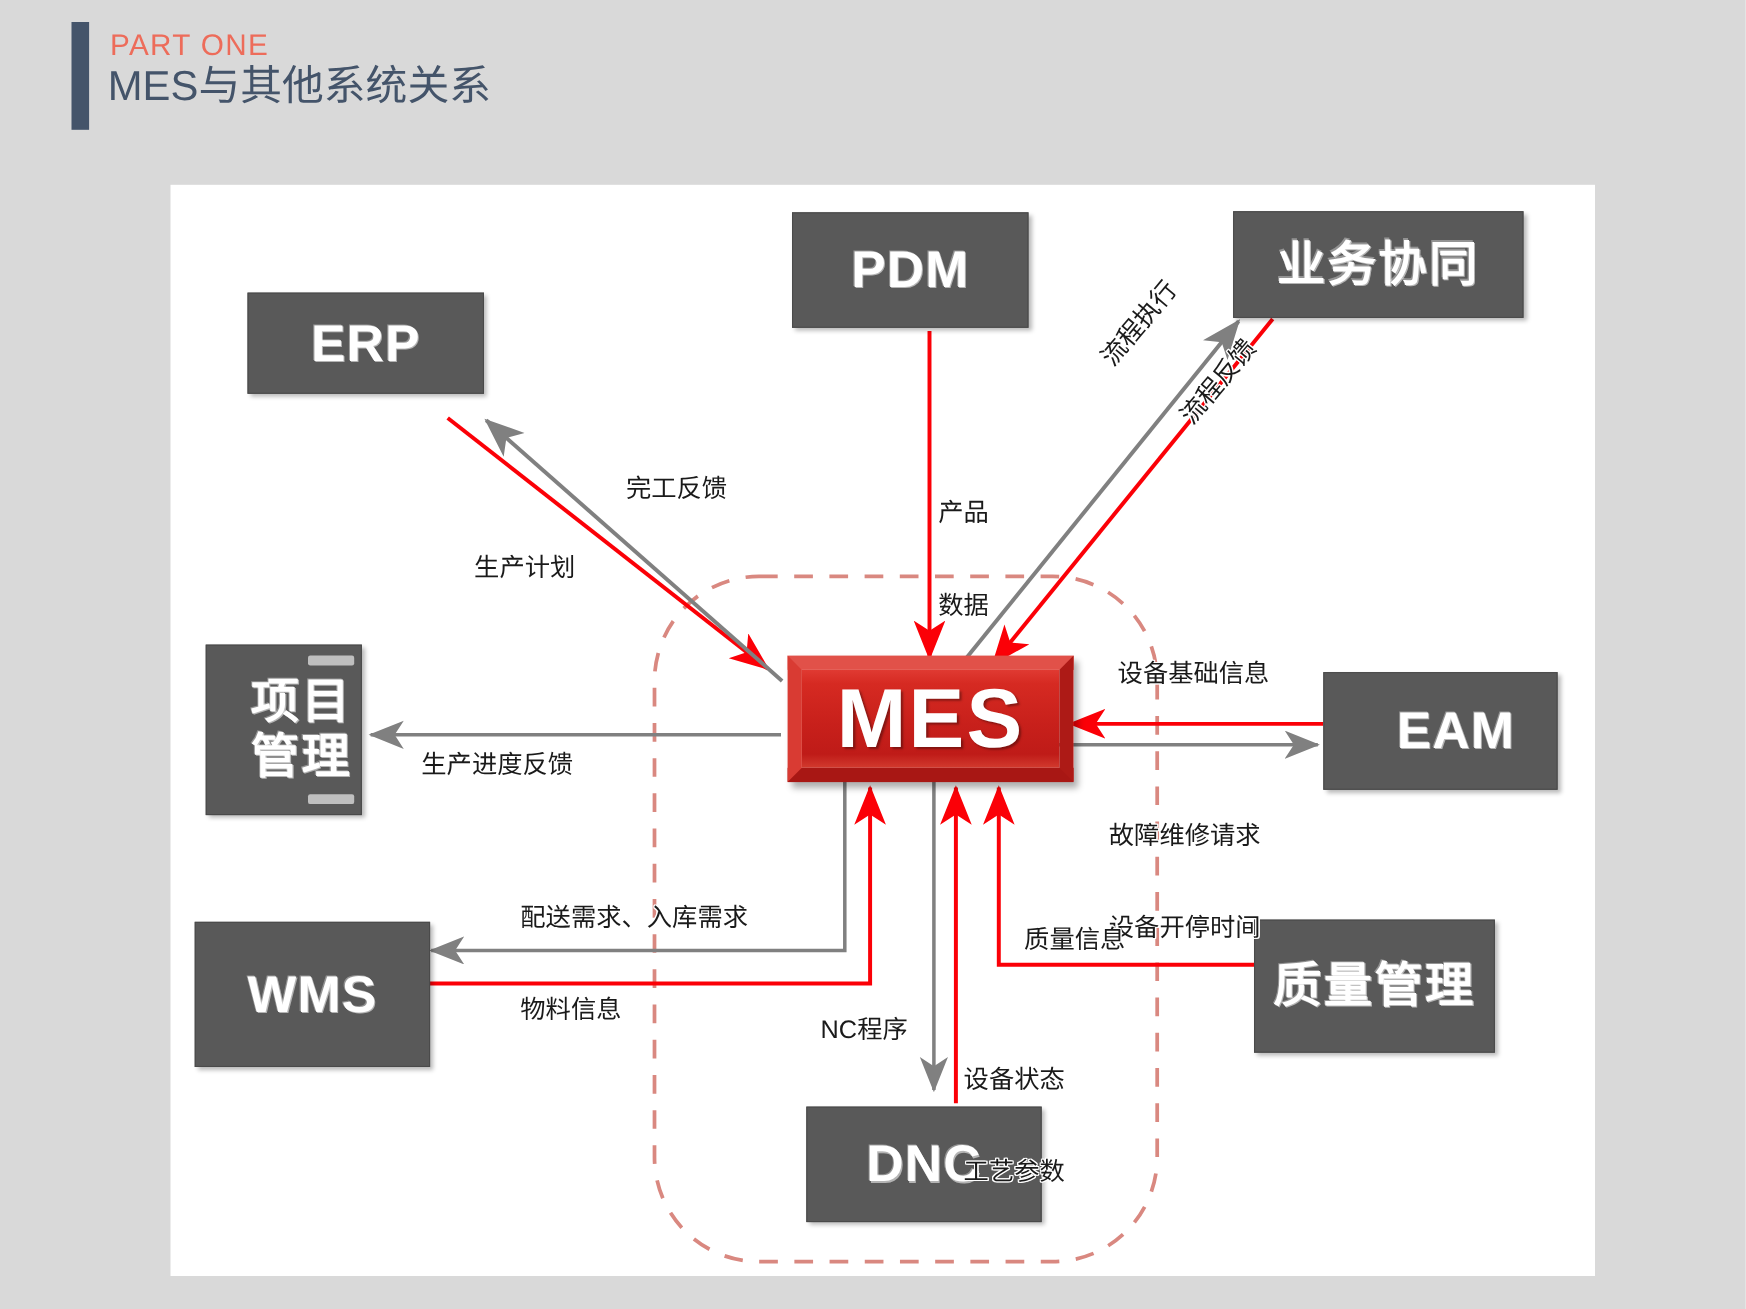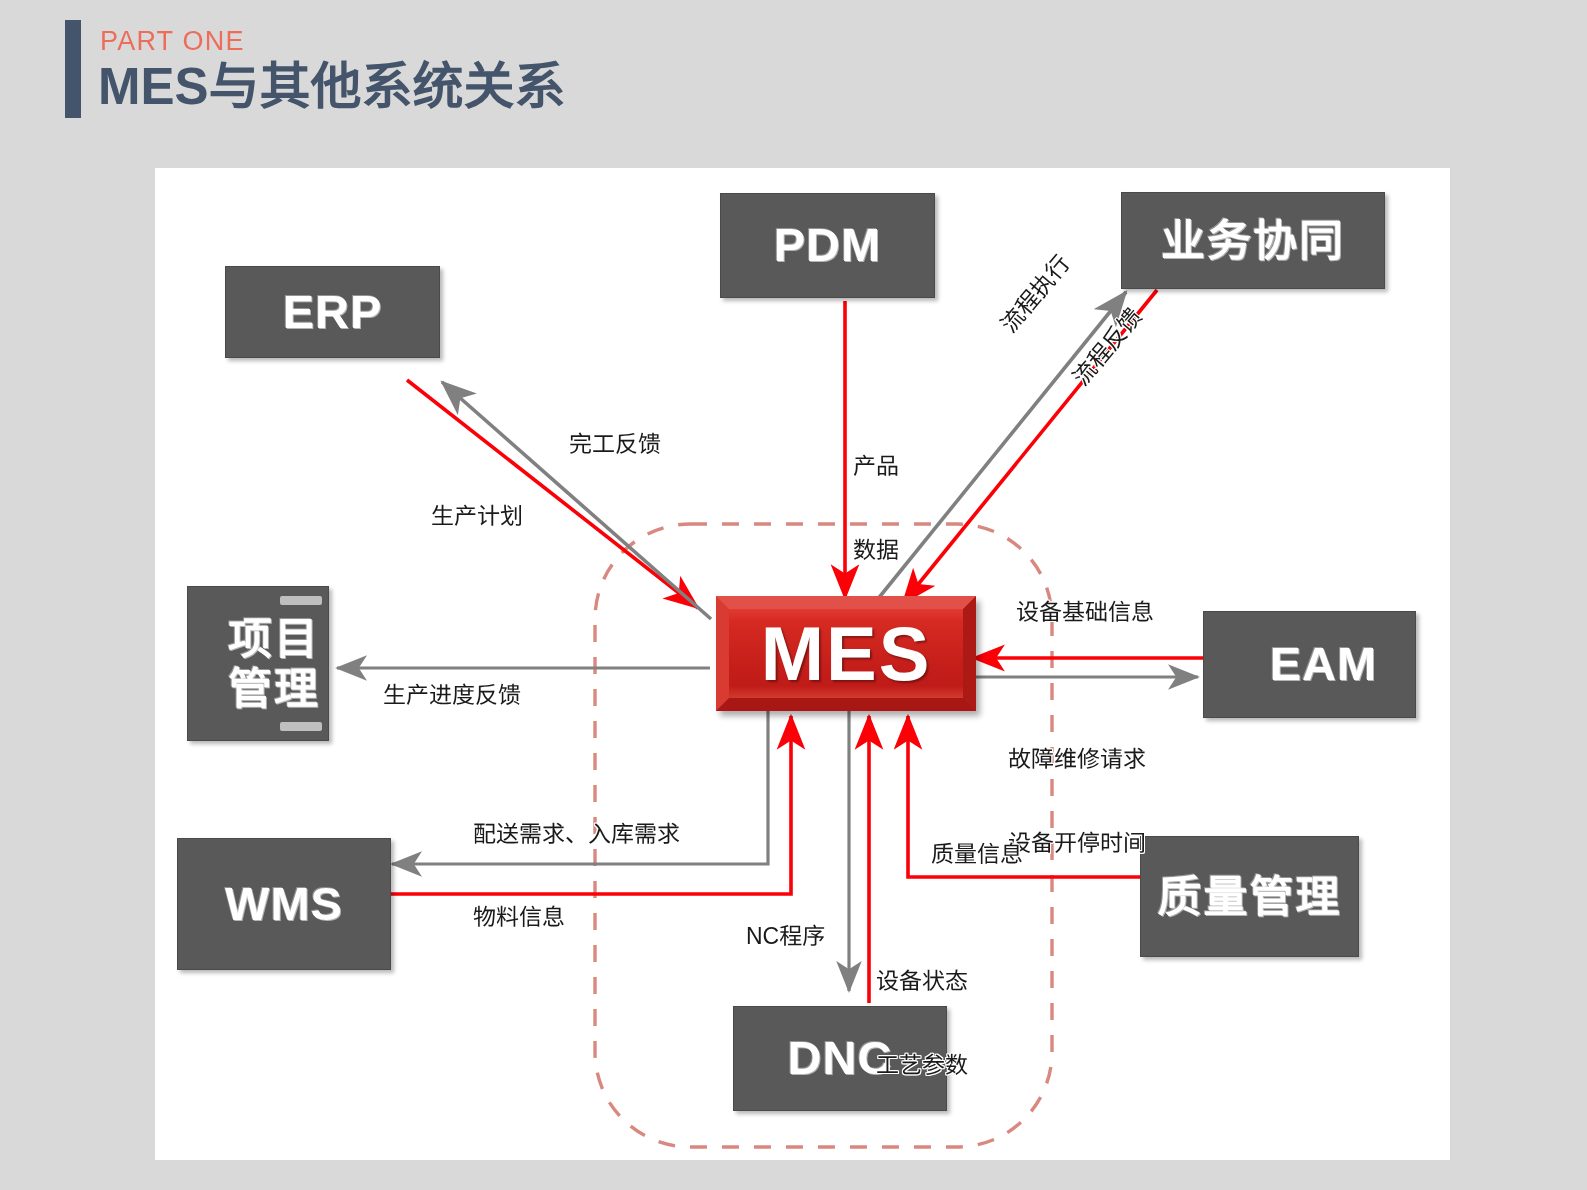--- a/index.html
+++ b/index.html
@@ -39,23 +39,23 @@
     letter-spacing: 1.2px;
     color: #ed6c5a;
     font-weight: 400;
     line-height: 1;
     white-space: nowrap;
   }
   #page-title {
     position: absolute;
     left: 98px;
     top: 58px;
-    font-size: 51px;
+    font-size: 38px;
     color: #44546a;
-    font-weight: 700;
+    font-weight: 400;
     line-height: 1.15;
     white-space: nowrap;
   }
 
   
   #diagram-panel {
     position: absolute;
     left: 155px;
     top: 168px;
     width: 1295px;

